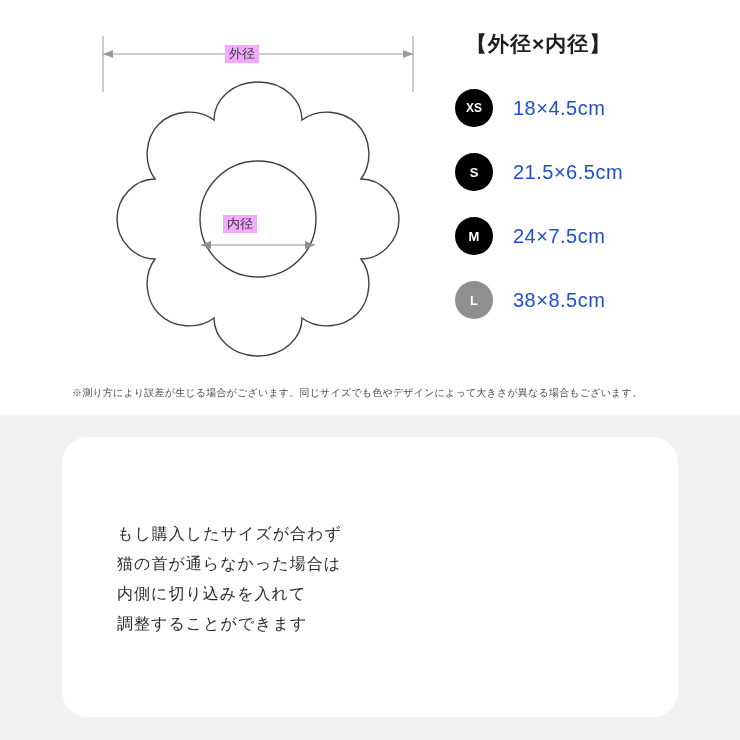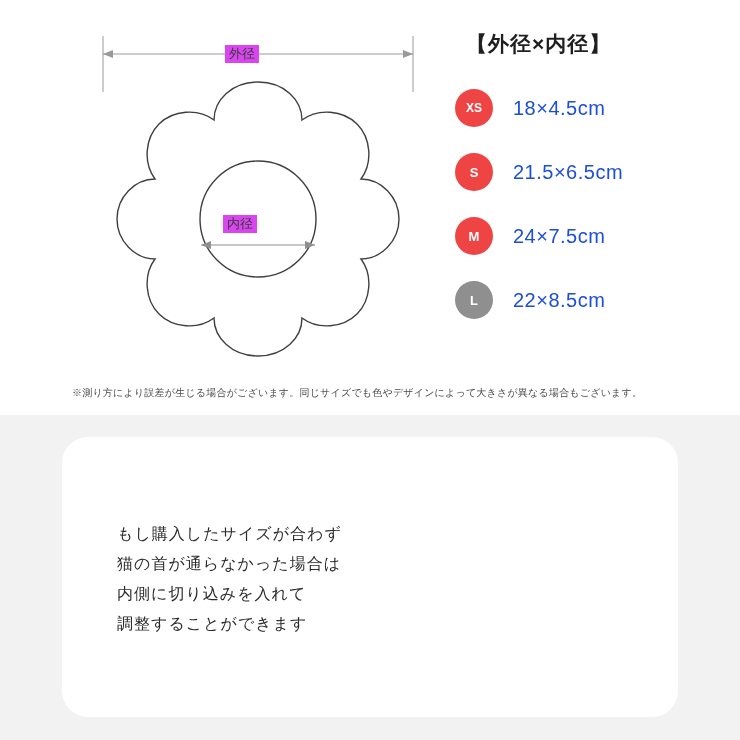--- a/index.html
+++ b/index.html
@@ -35,21 +35,21 @@
   }
   #flower-svg {
     position: absolute;
     left: 0;
     top: 0;
   }
   .dim-label {
     position: absolute;
     font-size: 13px;
     color: #3a3a3a;
-    background: #d946ef;
+    background: #f0abfc;
     padding: 0 4px;
     white-space: nowrap;
   }
   #outer-dim-label {
     left: 150px;
     top: 25px;
   }
   #inner-dim-label {
     left: 148px;
     top: 195px;
@@ -72,21 +72,21 @@
   }
   .size-row {
     display: flex;
     align-items: center;
     height: 64px;
   }
   .size-badge {
     width: 38px;
     height: 38px;
     border-radius: 50%;
-    background: #ef4444;
+    background: #000000;
     color: #ffffff;
     display: flex;
     align-items: center;
     justify-content: center;
     font-size: 13px;
     font-weight: bold;
     flex: 0 0 auto;
   }
   .size-badge.xs { font-size: 12px; }
   .size-badge.l  { background: #8f8f8f; }
@@ -220,21 +220,21 @@
       <div class="size-value">21.5×6.5cm</div>
     </div>
 
     <div class="size-row">
       <div class="size-badge">M</div>
       <div class="size-value">24×7.5cm</div>
     </div>
 
     <div class="size-row">
       <div class="size-badge l">L</div>
-      <div class="size-value">22×8.5cm</div>
+      <div class="size-value">38×8.5cm</div>
     </div>
   </div>
 
   <div id="top-note">※測り方により誤差が生じる場合がございます。同じサイズでも色やデザインによって大きさが異なる場合もございます。</div>
 </div>
 
 <div id="bottom-section">
   <div id="bottom-card">
 
     <div id="bottom-text">もし購入したサイズが合わず<br>猫の首が通らなかった場合は<br>内側に切り込みを入れて<br>調整することができます</div>

